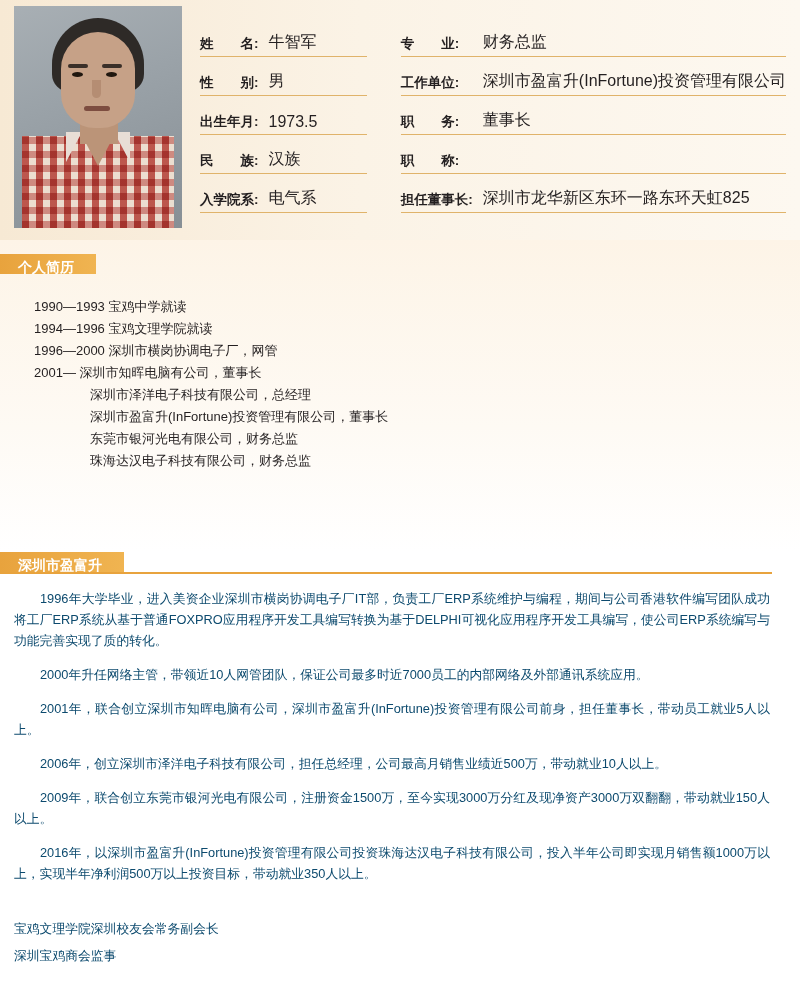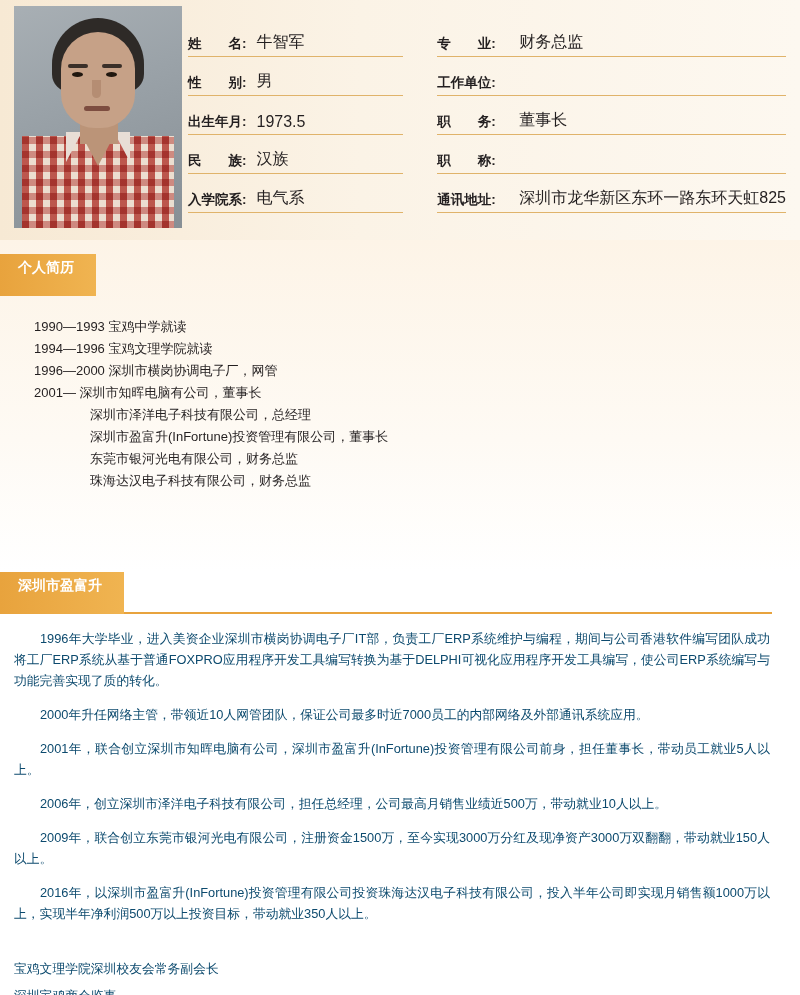--- a/index.html
+++ b/index.html
@@ -101,21 +101,21 @@
     border-color: #e8ded6 transparent transparent transparent;
   }
   .photo .vneck {
     position: absolute; left: 66px; top: 126px; width: 36px; height: 34px;
     background: #bb9478;
     clip-path: polygon(0 0, 100% 0, 50% 100%);
   }
 
   .fields {
     position: absolute;
-    left: 188px;
+    left: 200px;
     top: 18px;
     right: 14px;
     display: flex;
     gap: 12px;
     justify-content: flex-end;
   }
   .col {
     box-sizing: border-box;
   }
   .col-left { width: 240px; }
@@ -136,21 +136,21 @@
   .field-value {
     font-size: 16px;
     color: #231f20;
     padding-left: 10px;
     white-space: nowrap;
     overflow: hidden;
   }
   .col-right .field-label { min-width: 72px; }
   .tab {
     display: inline-block;
-    height: 42px;
+    height: 20px;
     line-height: 26px;
     padding: 0 22px 0 18px;
     color: #ffffff;
     font-size: 14px;
     font-weight: bold;
     background: linear-gradient(90deg, #e8a33d 0%, #f0b451 100%);
   }
   .tab.dark {
     background: linear-gradient(90deg, #e8a33d 0%, #f0b451 100%);
   }
@@ -271,31 +271,32 @@
       </div>
     </div>
 
     <div class="col col-right">
       <div class="field-row">
         <span class="field-label">专　　业:</span>
         <span class="field-value">财务总监</span>
       </div>
       <div class="field-row">
         <span class="field-label">工作单位:</span>
+        <span class="field-value">深圳市盈富升(InFortune)投资管理有限公司</span>
       </div>
       <div class="field-row">
         <span class="field-label">职　　务:</span>
         <span class="field-value">董事长</span>
       </div>
       <div class="field-row">
         <span class="field-label">职　　称:</span>
         <span class="field-value"></span>
       </div>
       <div class="field-row">
-        <span class="field-label">通讯地址:</span>
+        <span class="field-label">担任董事长:</span>
         <span class="field-value">深圳市龙华新区东环一路东环天虹825</span>
       </div>
     </div>
 
   </div>
 </div>
 
 <div class="bio-section">
   <div class="header-wrap">
     <span class="tab">个人简历</span>

